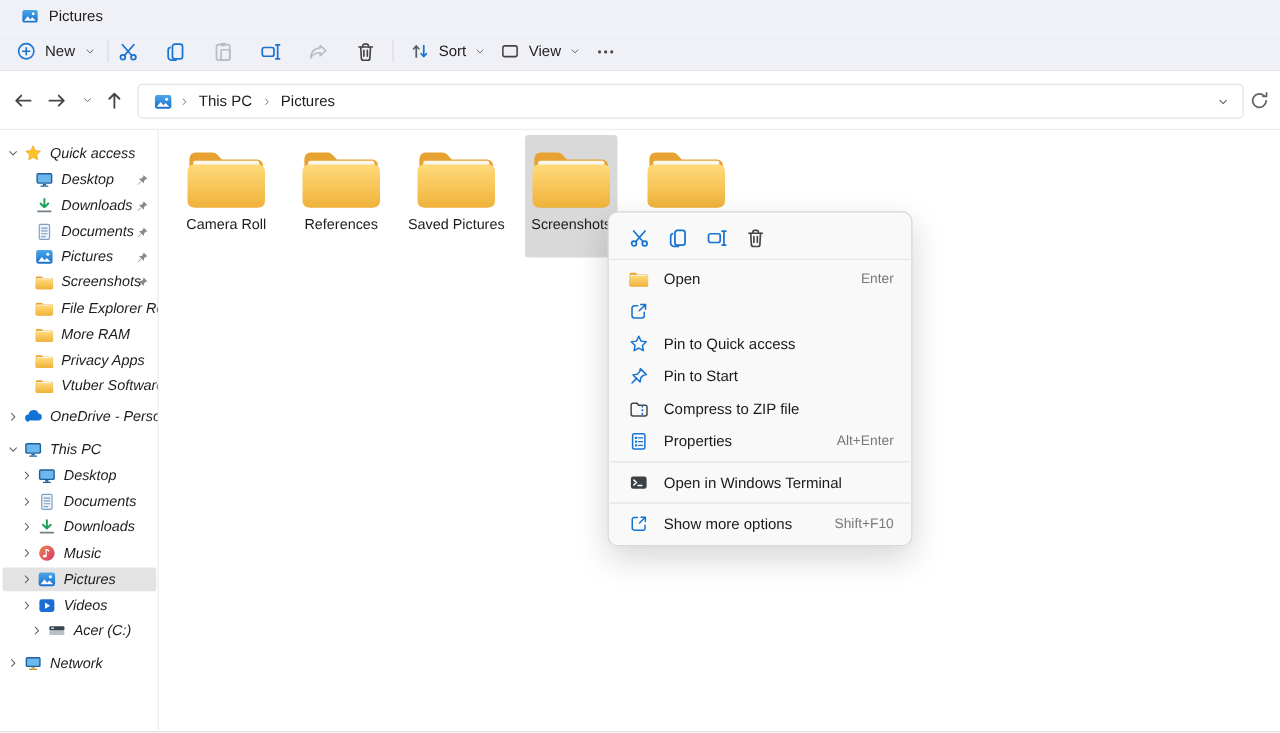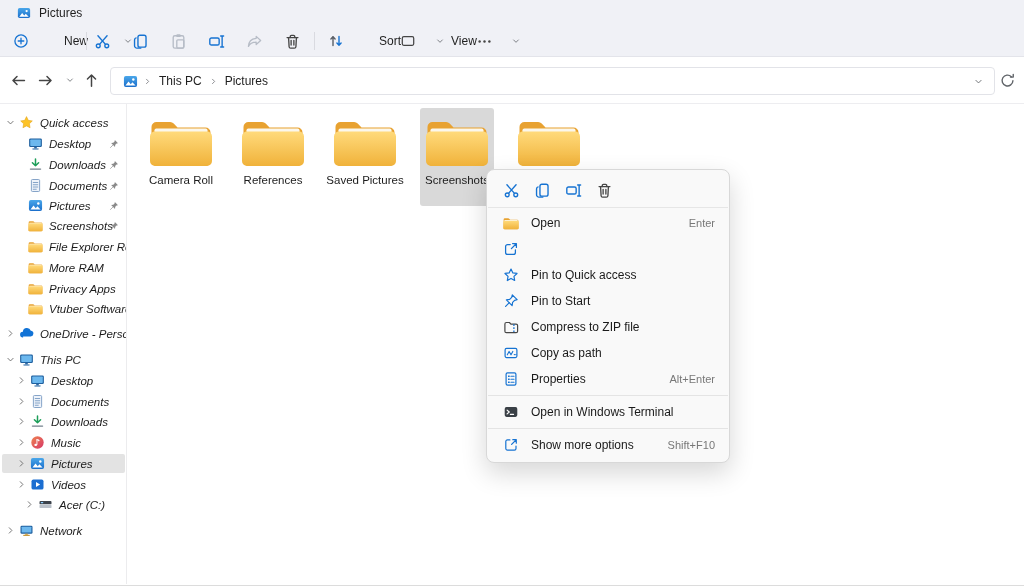--- a/index.html
+++ b/index.html
@@ -11,21 +11,21 @@
 
   
   .titlebar{position:absolute;top:0;left:0;right:0;height:26px;background:#f0f1f6;
             display:flex;align-items:center;padding-left:17px;}
   .titlebar .appicon{width:14px;height:14px;margin-right:8px;}
   .titlebar .t{font-size:12px;color:#1f1f1f;}
 
   
   .toolbar{position:absolute;top:26px;left:0;right:0;height:31px;background:#f0f1f6;
            border-bottom:1px solid #e3e4ea;box-sizing:border-box;}
-  .tb{position:absolute;top:3px;height:24px;display:flex;align-items:center;border-radius:4px;gap:28px;}
+  .tb{position:absolute;top:3px;height:24px;display:flex;align-items:center;border-radius:4px;}
   .tb .lbl{font-size:12px;color:#1f1f1f;}
   .icbtn{justify-content:center;width:24px;}
   .sep{position:absolute;top:6px;width:1px;height:18px;background:#d9dae0;}
   .blue{color:#1673d2;} .gray{color:#b6bcc6;} .dark{color:#454545;} .mid{color:#5f6368;}
   .ic17{width:17px;height:17px;} .ic16{width:16px;height:16px;}
   .chs{width:10px;height:10px;}
 
   
   .addrrow{position:absolute;top:57px;left:0;right:0;height:47px;background:#fff;
            border-bottom:1px solid #ededf0;box-sizing:border-box;}
@@ -673,27 +673,20 @@
     </div>
     <div class="mitem">
       <svg class="i mic">
           <use href="#s-zip"></use>
         </svg>
       <span class="mlabel">Compress to ZIP file</span>
       <span class="mshort"></span>
     </div>
     <div class="mitem">
       <svg class="i mic blue">
-          <use href="#s-cpath"></use>
-        </svg>
-      <span class="mlabel">Copy as path</span>
-      <span class="mshort"></span>
-    </div>
-    <div class="mitem">
-      <svg class="i mic blue">
           <use href="#s-prop"></use>
         </svg>
       <span class="mlabel">Properties</span>
       <span class="mshort">Alt+Enter</span>
     </div>
     <div class="mdiv"></div>
     <div class="mitem">
       <svg class="i mic">
           <use href="#s-term"></use>
         </svg>

